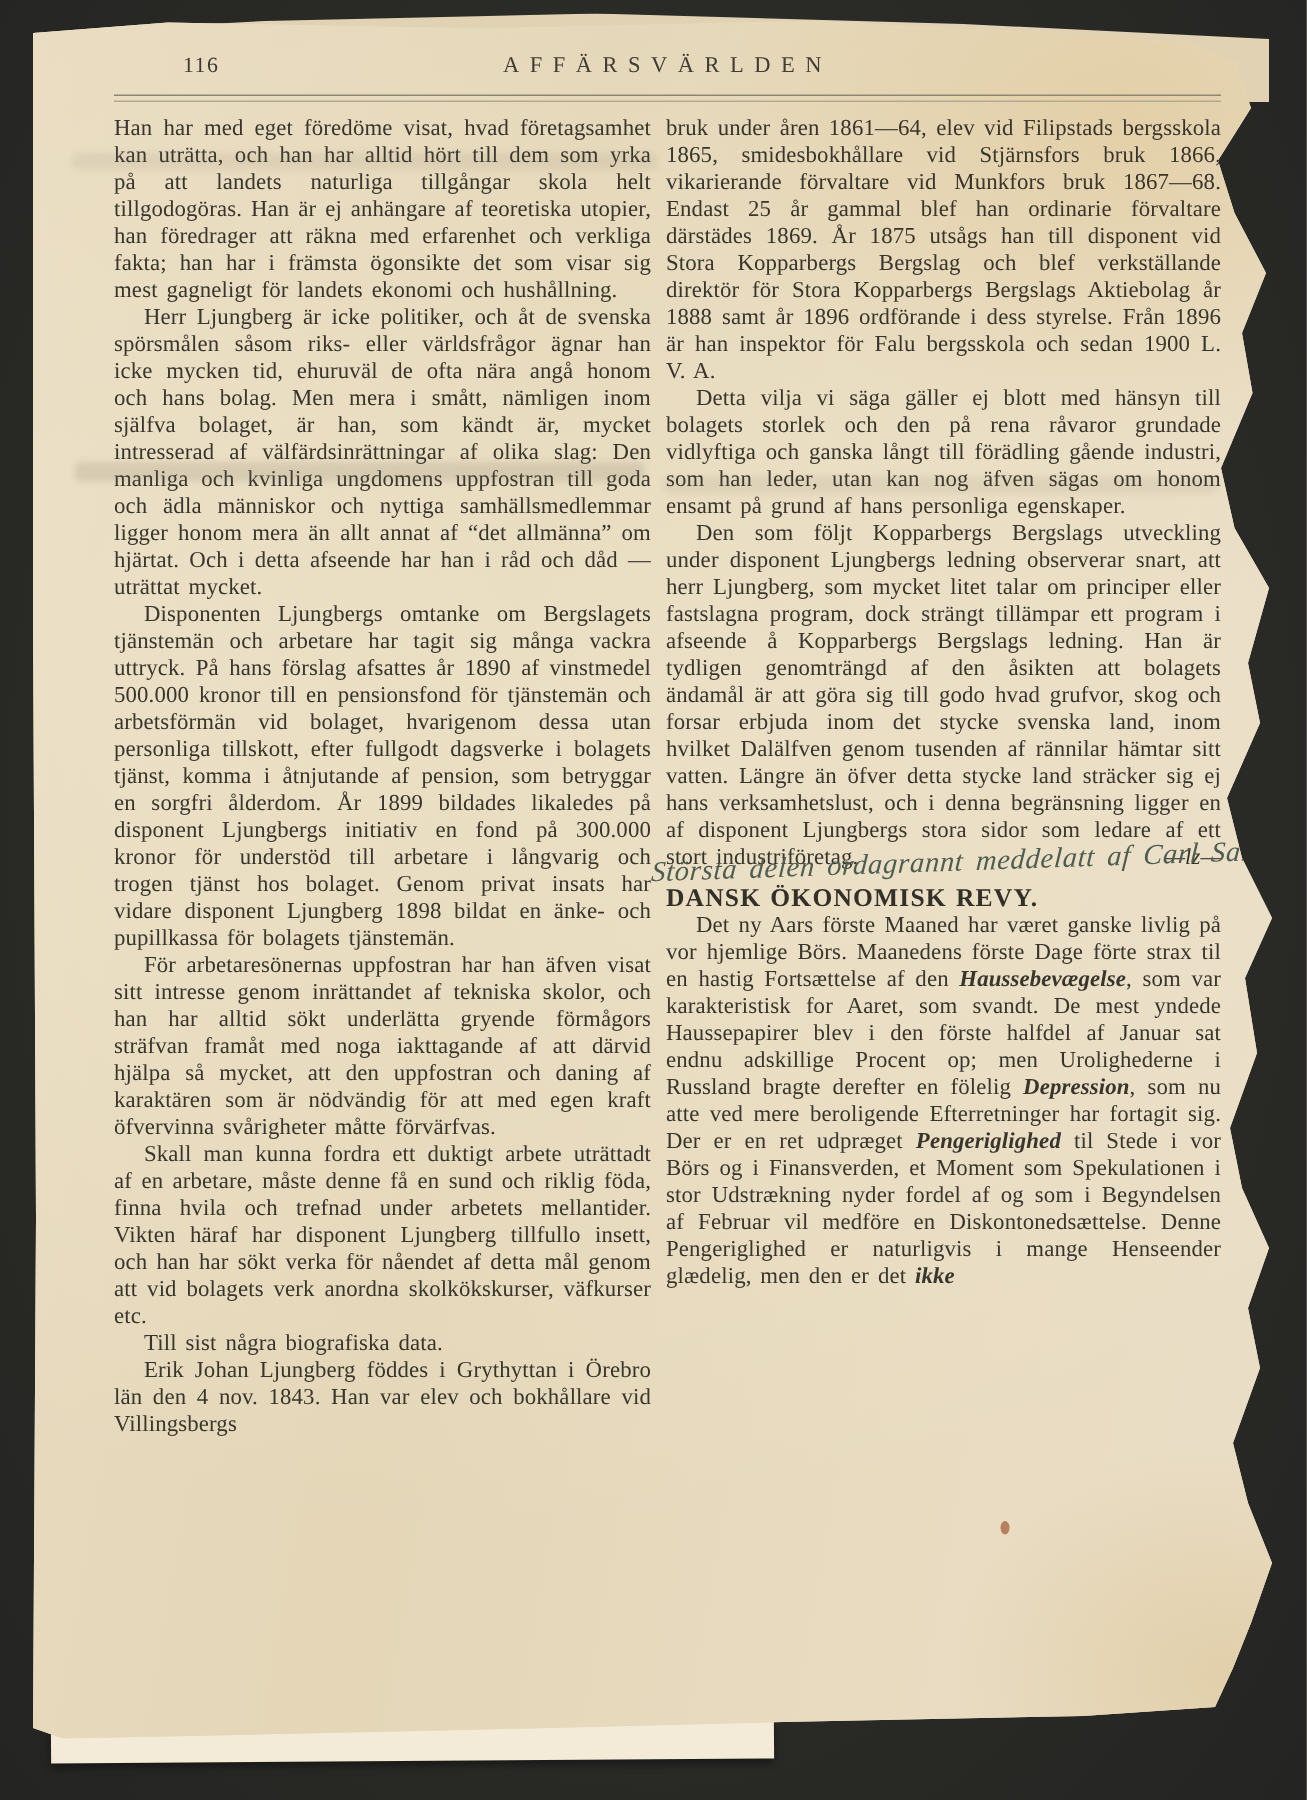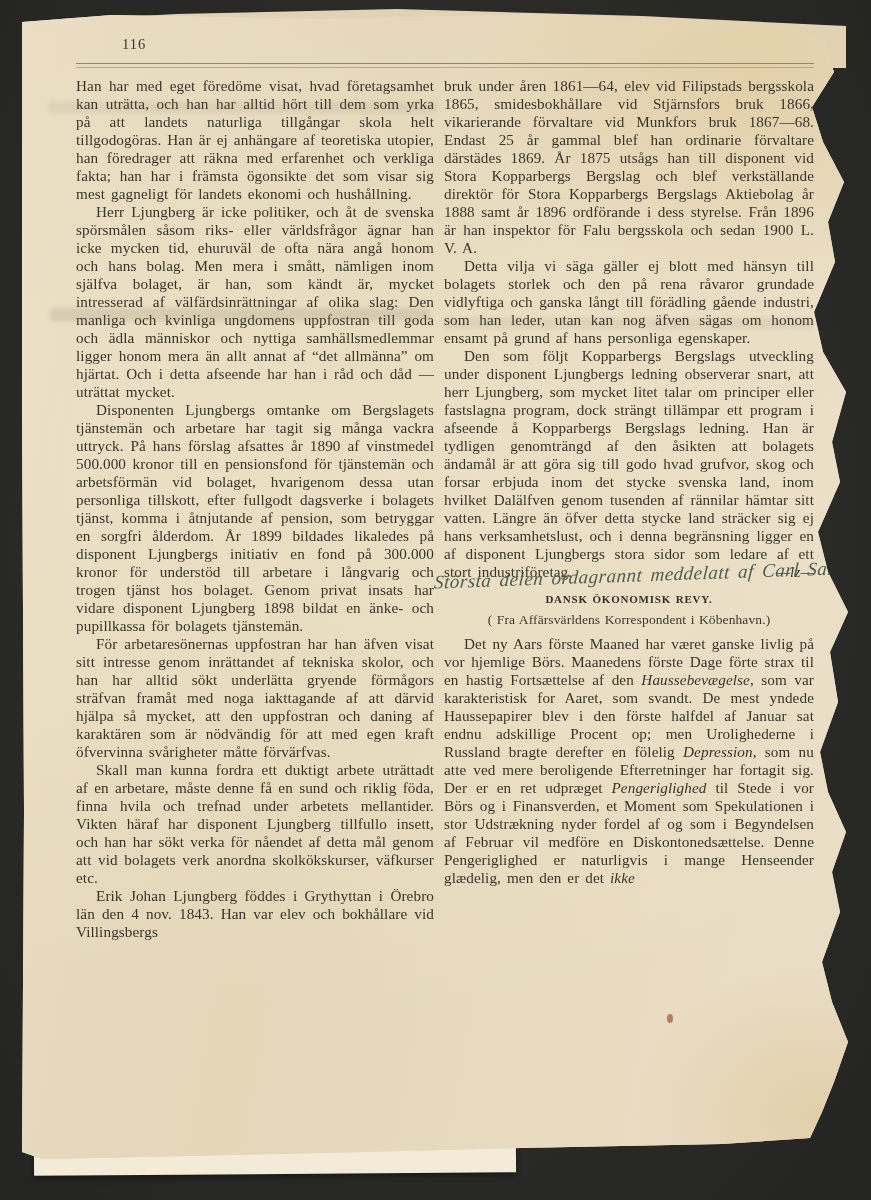--- a/index.html
+++ b/index.html
@@ -60,35 +60,35 @@
     word-spacing:2px;letter-spacing:.1px;
   }
   .col-left{width:358px;}
   .col-right{width:370px;}
   .para{margin:0;text-indent:20px;}
   .para.no-indent{text-indent:0;}
   .sig{float:right;font-style:italic;word-spacing:0;}
 
   .danish-head-block{position:relative;margin-top:9px;}
   .danish-heading{
-    font-weight:bold;font-size:11px;letter-spacing:.8px;color:#33302a;
-    margin:0;text-indent:0;text-align:center;word-spacing:1px;
+    font-weight:bold;font-size:17px;letter-spacing:.8px;color:#33302a;
+    margin:0;text-indent:0;text-align:left;word-spacing:1px;
   }
   .danish-subtitle{
     margin:3px 0 6px 0;font-size:13.5px;text-align:center;text-indent:0;
     color:#3b382f;word-spacing:1px;
   }
   .handwritten-note{
     position:absolute;left:-10px;top:-26px;width:490px;
     font-style:italic;font-size:19px;line-height:20px;color:#4d5d51;
     transform:rotate(-2deg) skewX(-6deg);
     letter-spacing:.5px;white-space:nowrap;text-indent:0;text-align:left;
     word-spacing:3px;z-index:5;pointer-events:none;
   }
-  .it{font-style:italic;}
+  .it{font-style:italic;font-weight:bold;}
 
   .smudge{position:absolute;background:rgba(115,105,85,.16);filter:blur(2px);border-radius:4px;z-index:3;}
   .smudge1{left:28px;top:296px;width:380px;height:13px;}
   .smudge2{left:26px;top:90px;width:390px;height:11px;background:rgba(115,105,85,.10);}
   .smudge3{left:420px;top:306px;width:370px;height:11px;background:rgba(115,105,85,.10);}
   .stain-dot{position:absolute;left:645px;top:1002px;width:6px;height:9px;background:#9c4f28;opacity:.65;border-radius:50%;z-index:3;}
 </style>
 </head>
 <body>
 
@@ -98,46 +98,47 @@
 <div class="paper">
   <div class="smudge smudge1"></div>
   <div class="smudge smudge2"></div>
   <div class="smudge smudge3"></div>
   <div class="stain-dot"></div>
 
   <div class="paper-inner">
 
     <div class="page-header">
       <span class="page-number">116</span>
+      <div class="journal-title">AFFÄRSVÄRLDEN</div>
     </div>
     <div class="header-rule"></div>
 
     <div class="columns">
 
       <div class="col col-left">
         <p class="para no-indent">Han har med eget föredöme visat, hvad företagsamhet kan uträtta, och han har alltid hört till dem som yrka på att landets naturliga tillgångar skola helt tillgodogöras. Han är ej anhängare af teoretiska utopier, han föredrager att räkna med erfarenhet och verkliga fakta; han har i främsta ögonsikte det som visar sig mest gagneligt för landets ekonomi och hushållning.</p>
         <p class="para">Herr Ljungberg är icke politiker, och åt de svenska spörsmålen såsom riks- eller världsfrågor ägnar han icke mycken tid, ehuruväl de ofta nära angå honom och hans bolag. Men mera i smått, nämligen inom själfva bolaget, är han, som kändt är, mycket intresserad af välfärdsinrättningar af olika slag: Den manliga och kvinliga ungdomens uppfostran till goda och ädla människor och nyttiga samhällsmedlemmar ligger honom mera än allt annat af “det allmänna” om hjärtat. Och i detta afseende har han i råd och dåd — uträttat mycket.</p>
         <p class="para">Disponenten Ljungbergs omtanke om Bergslagets tjänstemän och arbetare har tagit sig många vackra uttryck. På hans förslag afsattes år 1890 af vinstmedel 500.000 kronor till en pensionsfond för tjänstemän och arbetsförmän vid bolaget, hvarigenom dessa utan personliga tillskott, efter fullgodt dagsverke i bolagets tjänst, komma i åtnjutande af pension, som betryggar en sorgfri ålderdom. År 1899 bildades likaledes på disponent Ljungbergs initiativ en fond på 300.000 kronor för understöd till arbetare i långvarig och trogen tjänst hos bolaget. Genom privat insats har vidare disponent Ljungberg 1898 bildat en änke- och pupillkassa för bolagets tjänstemän.</p>
         <p class="para">För arbetaresönernas uppfostran har han äfven visat sitt intresse genom inrättandet af tekniska skolor, och han har alltid sökt underlätta gryende förmågors sträfvan framåt med noga iakttagande af att därvid hjälpa så mycket, att den uppfostran och daning af karaktären som är nödvändig för att med egen kraft öfvervinna svårigheter måtte förvärfvas.</p>
         <p class="para">Skall man kunna fordra ett duktigt arbete uträttadt af en arbetare, måste denne få en sund och riklig föda, finna hvila och trefnad under arbetets mellantider. Vikten häraf har disponent Ljungberg tillfullo insett, och han har sökt verka för nåendet af detta mål genom att vid bolagets verk anordna skolkökskurser, väfkurser etc.</p>
+        <p class="para">Till sist några biografiska data.</p>
         <p class="para">Erik Johan Ljungberg föddes i Grythyttan i Örebro län den 4 nov. 1843. Han var elev och bokhållare vid Villingsbergs</p>
       </div>
 
       <div class="col col-right">
         <p class="para no-indent">bruk under åren 1861—64, elev vid Filipstads bergsskola 1865, smidesbokhållare vid Stjärnsfors bruk 1866, vikarierande förvaltare vid Munkfors bruk 1867—68. Endast 25 år gammal blef han ordinarie förvaltare därstädes 1869. År 1875 utsågs han till disponent vid Stora Kopparbergs Bergslag och blef verkställande direktör för Stora Kopparbergs Bergslags Aktiebolag år 1888 samt år 1896 ordförande i dess styrelse. Från 1896 är han inspektor för Falu bergsskola och sedan 1900 L. V. A.</p>
         <p class="para">Detta vilja vi säga gäller ej blott med hänsyn till bolagets storlek och den på rena råvaror grundade vidlyftiga och ganska långt till förädling gående industri, som han leder, utan kan nog äfven sägas om honom ensamt på grund af hans personliga egenskaper.</p>
         <p class="para">
           <span>Den som följt Kopparbergs Bergslags utveckling under disponent Ljungbergs ledning observerar snart, att herr Ljungberg, som mycket litet talar om principer eller fastslagna program, dock strängt tillämpar ett program i afseende å Kopparbergs Bergslags ledning. Han är tydligen genomträngd af den åsikten att bolagets ändamål är att göra sig till godo hvad grufvor, skog och forsar erbjuda inom det stycke svenska land, inom hvilket Dalälfven genom tusenden af rännilar hämtar sitt vatten. Längre än öfver detta stycke land sträcker sig ej hans verksamhetslust, och i denna begränsning ligger en af disponent Ljungbergs stora sidor som ledare af ett stort industriföretag.</span>
           <span class="sig">—lz—</span>
         </p>
 
         <div class="danish-head-block">
           <div class="handwritten-note">Största delen ordagrannt meddelatt af Carl Sahlin</div>
           <p class="danish-heading">DANSK ÖKONOMISK REVY.</p>
-          <p class="danish-subtitle">( Fra Affärsvärldens Korrespondent i Köbenhavn.)</p>
         </div>
 
         <p class="para">
           <span>Det ny Aars förste Maaned har været ganske livlig på vor hjemlige Börs. Maanedens förste Dage förte strax til en hastig Fortsættelse af den </span><span class="it">Haussebevægelse</span><span>, som var karakteristisk for Aaret, som svandt. De mest yndede Haussepapirer blev i den förste halfdel af Januar sat endnu adskillige Procent op; men Urolighederne i Russland bragte derefter en fölelig </span><span class="it">Depression</span><span>, som nu atte ved mere beroligende Efterretninger har fortagit sig. Der er en ret udpræget </span><span class="it">Pengeriglighed</span><span> til Stede i vor Börs og i Finansverden, et Moment som Spekulationen i stor Udstrækning nyder fordel af og som i Begyndelsen af Februar vil medföre en Diskontonedsættelse. Denne Pengeriglighed er naturligvis i mange Henseender glædelig, men den er det </span><span class="it">ikke</span>
         </p>
       </div>
 
     </div>
   </div>
 </div>

